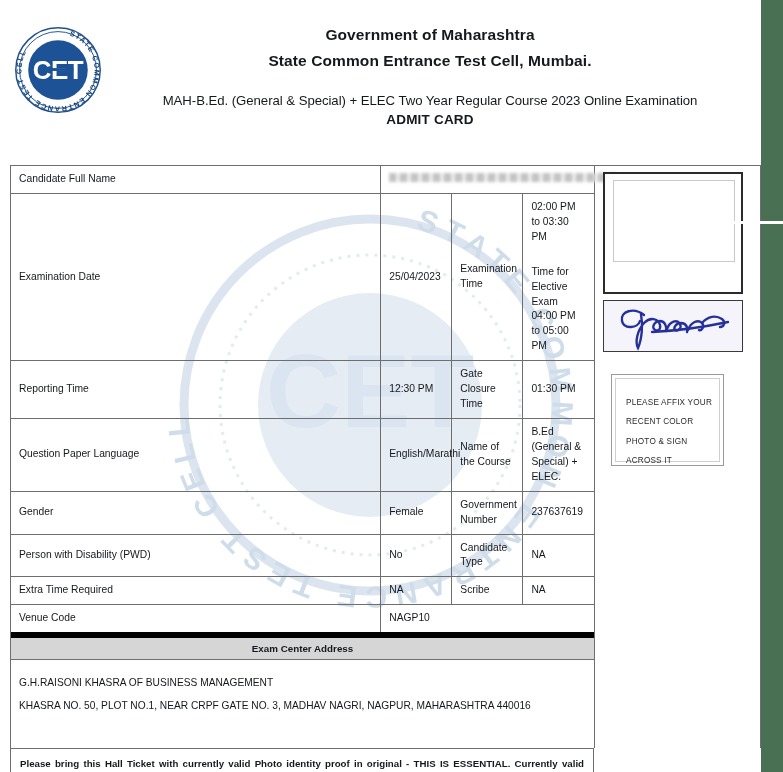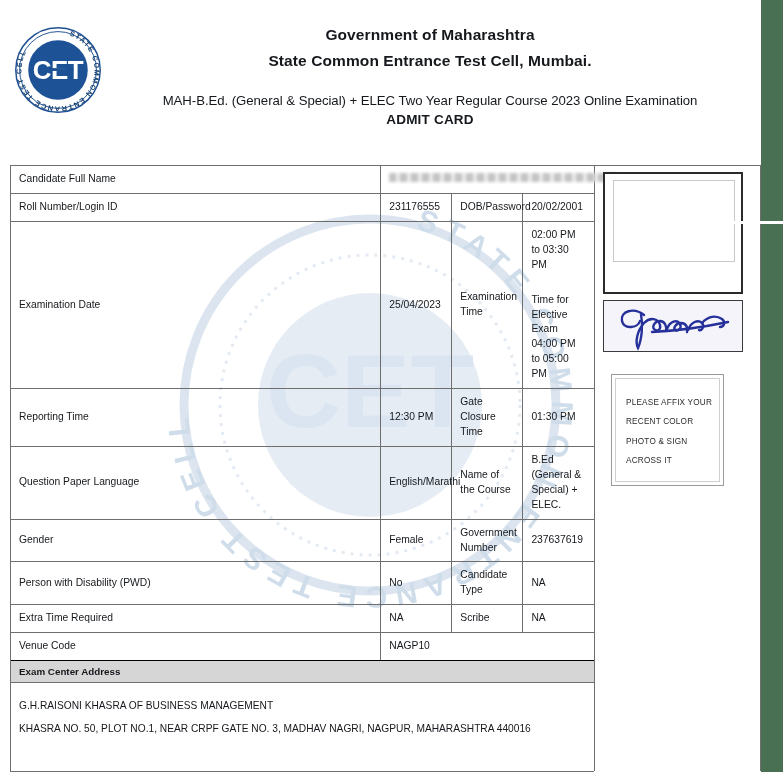--- a/index.html
+++ b/index.html
@@ -122,26 +122,27 @@
   .c3 { width: 135px; }
   .c4 { width: 162px; }
   td.small { font-size: 9.2px; }
   td.tall { height: 82px; vertical-align: middle; }
   td.timecell { vertical-align: top; padding-top: 8px; line-height: 1.45; }
   .time-gap { display: block; height: 20px; }
 
   
   .center-head {
     background: #d6d6d6;
-    border-top: 1px solid #000000;
+    border-top: 6px solid #000000;
     border-bottom: 1px solid #6e6e6e;
     padding: 5px 8px;
     font-size: 9.8px;
     font-weight: bold;
     color: #15181c;
+    text-align: center;
   }
   .center-body {
     padding: 12px 8px 22px 8px;
     font-size: 10.2px;
     color: #15181c;
     line-height: 2.2;
     min-height: 88px;
   }
 
   
@@ -159,21 +160,21 @@
   }
   .sign-box {
     margin-top: 6px;
     width: 140px; height: 52px;
     border: 1px solid #3a3a3a;
     background: #f4f4fa;
     overflow: hidden;
   }
   .affix-box {
     margin: 22px 0 0 8px;
-    width: 113px; height: 112px;
+    width: 113px; height: 92px;
     border: 1px solid #9a9a9a;
     padding: 3px;
     background: #fff;
   }
   .affix-inner {
     width: 100%; height: 100%;
     border: 1px solid #cfcfcf;
     padding: 14px 0 0 10px;
   }
   .affix-inner div {
@@ -261,26 +262,20 @@
           <tbody>
             <tr>
               <td class="c1">Candidate Full Name</td>
               <td class="c2 last" colspan="3">
                 <span style="display:inline-block;width:230px;height:9px;background:
                   repeating-linear-gradient(90deg,#b9b9b9 0 7px,#e8e8e8 7px 11px);
                   filter:blur(1.4px);opacity:.85;border-radius:1px;"></span>
               </td>
             </tr>
 
-            <tr>
-              <td class="c1">Roll Number/Login ID</td>
-              <td class="c2">231176555</td>
-              <td class="c3">DOB/Password</td>
-              <td class="c4 last">20/02/2001</td>
-            </tr>
 
             <tr>
               <td class="c1 tall">Examination Date</td>
               <td class="c2 tall">25/04/2023</td>
               <td class="c3 tall">Examination Time</td>
               <td class="c4 last tall timecell">
                 <span>02:00 PM to 03:30 PM</span>
                 <span class="time-gap"></span>
                 <span>Time for Elective Exam</span><br>
                 <span>04:00 PM to 05:00 PM</span>

